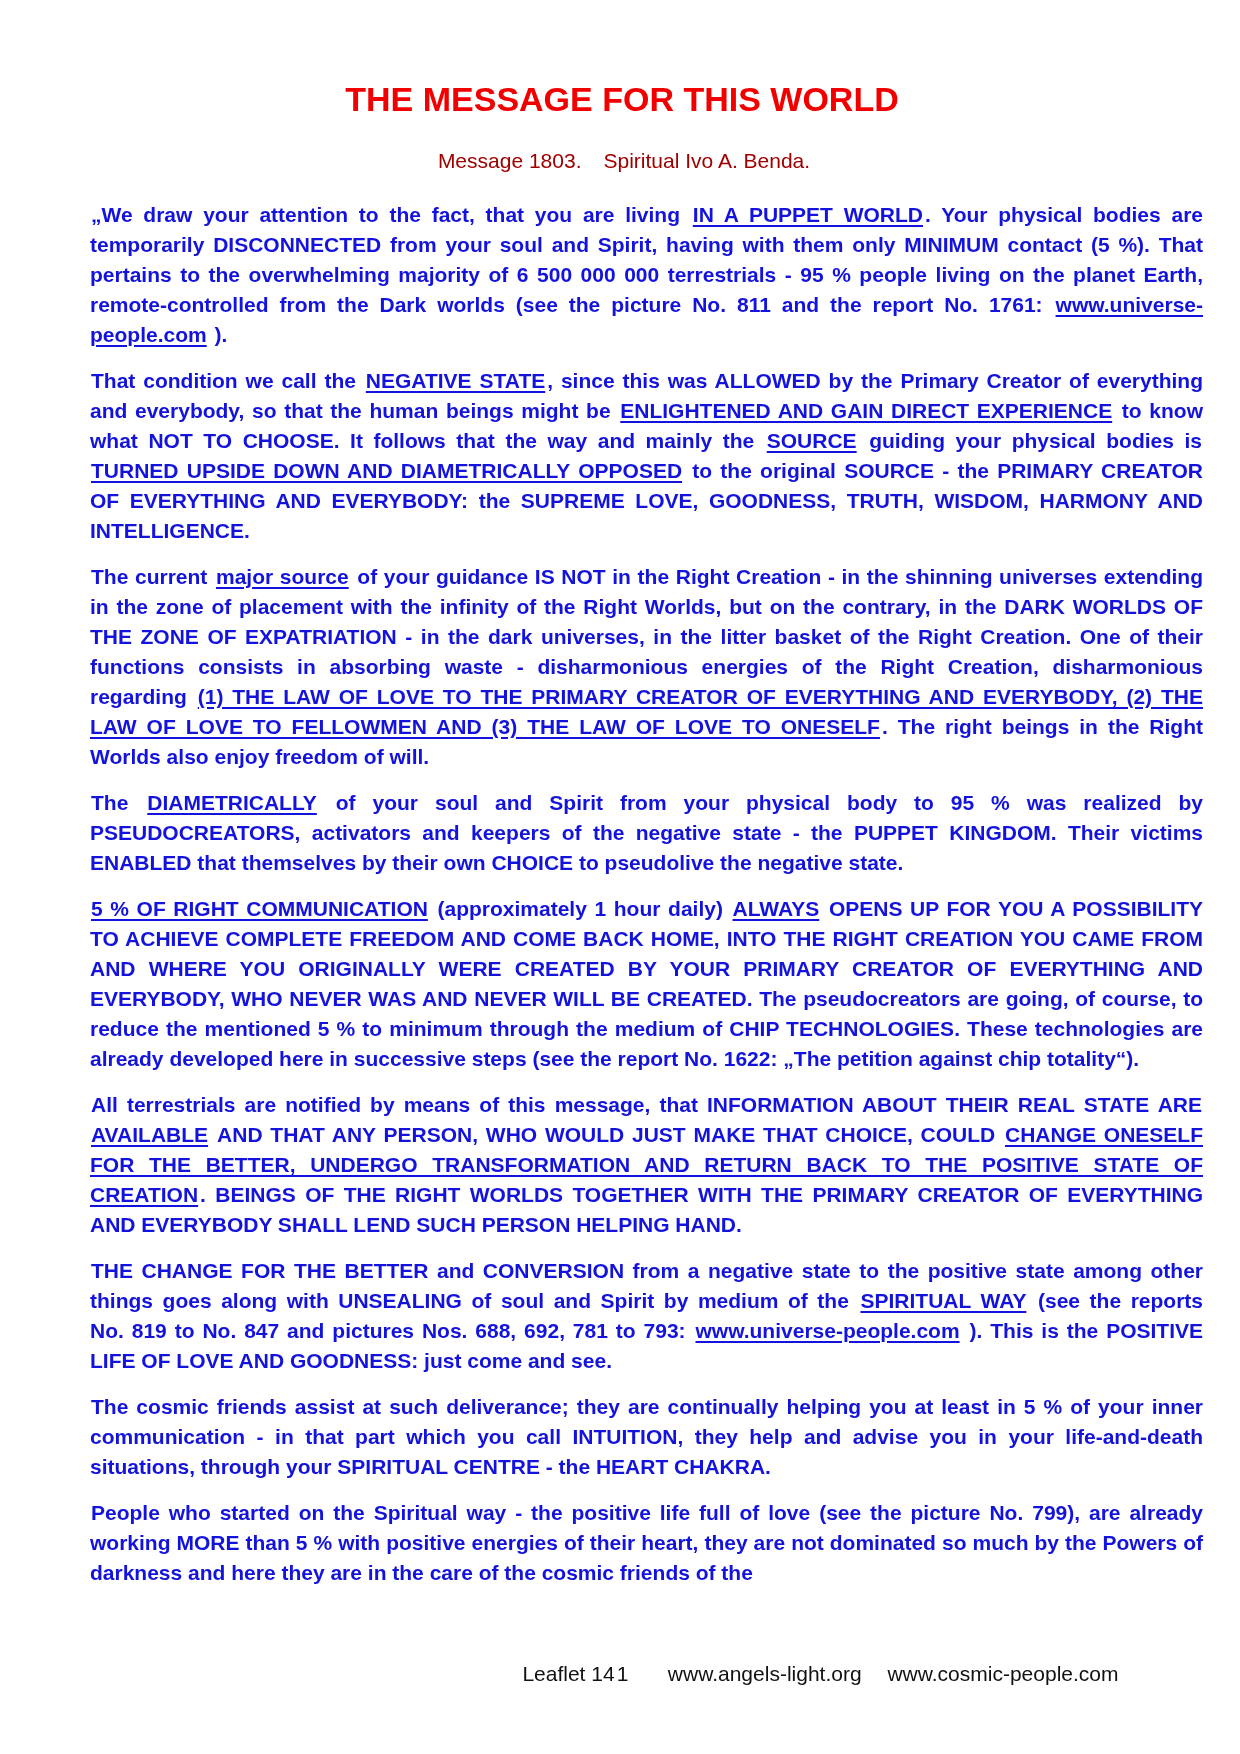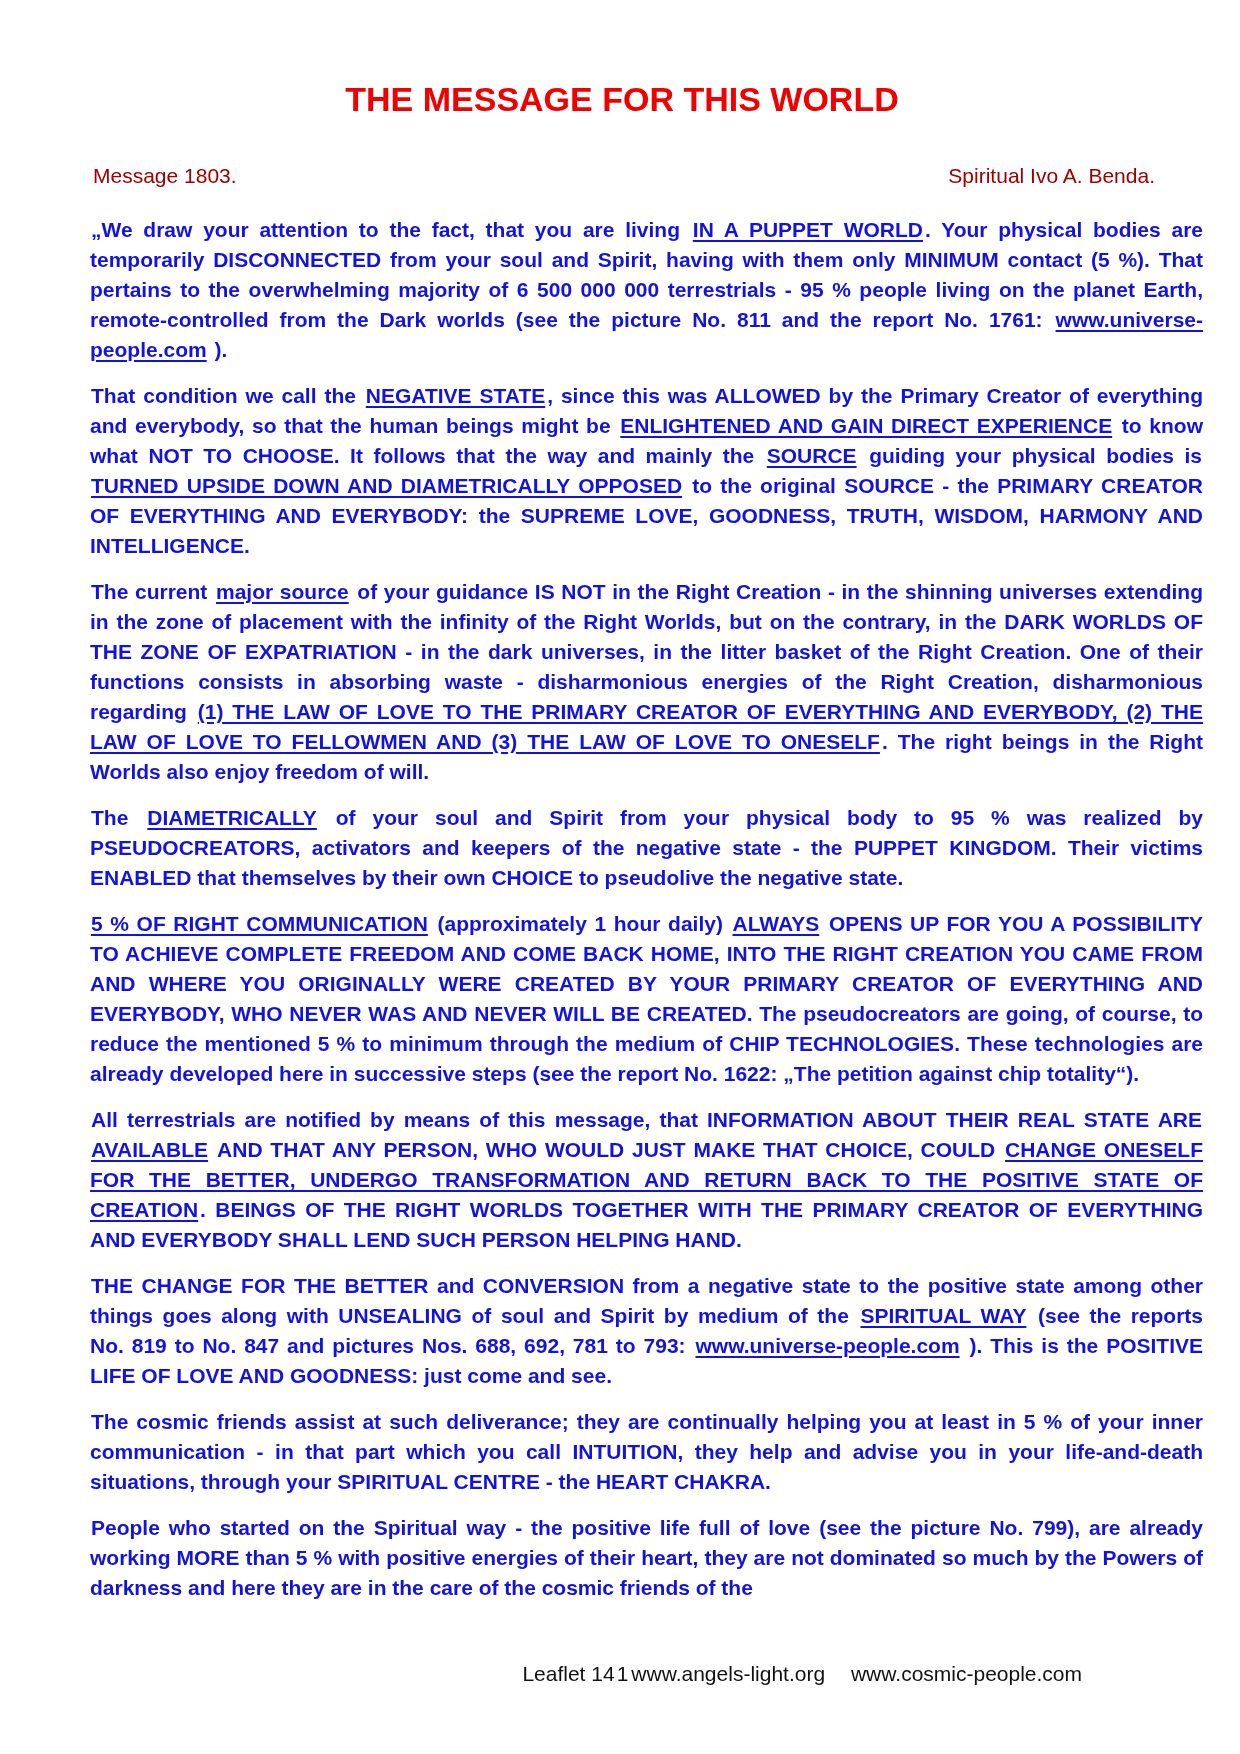--- a/index.html
+++ b/index.html
@@ -21,23 +21,23 @@
   }
   .title {
     margin-top: 76px;
     text-align: center;
     font-size: 34px;
     font-weight: bold;
     letter-spacing: 0px;
     color: var(--c-title);
   }
   .meta {
-    margin: 42px 84px 0 88px;
+    margin: 27px 84px 0 88px;
     display: flex;
-    justify-content: space-between;
+    justify-content: center;
     font-size: 21px;
     font-weight: normal;
     color: var(--c-meta);
     gap: 20px;
   }
   .doc-body {
     margin: 23px 36px 0 85px;
   }
   .doc-body p.para {
     font-size: 21px;
@@ -57,21 +57,21 @@
     left: 85px;
     right: 84px;
     top: 1658px;
     display: flex;
     align-items: baseline;
     font-size: 21px;
     color: var(--c-footer);
   }
   .f-left  { flex: 1; text-align: right; }
   .f-center{ flex: 0 0 auto; }
-  .f-right { flex: 1; text-align: left; }
+  .f-right { flex: 1; text-align: center; }
   .f-gap   { margin-left: 18px; }
 </style>
 </head>
 <body>
 
 <div class="page">
 
   <h1 class="title">THE MESSAGE FOR THIS WORLD</h1>
 
   <div class="meta">

